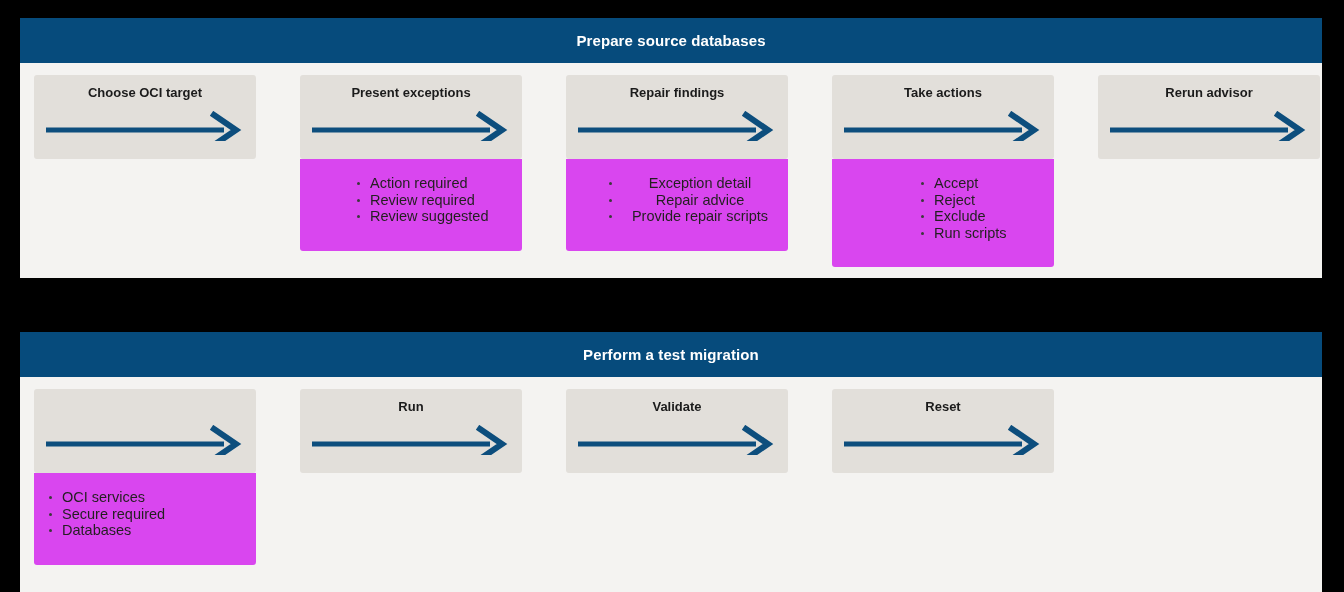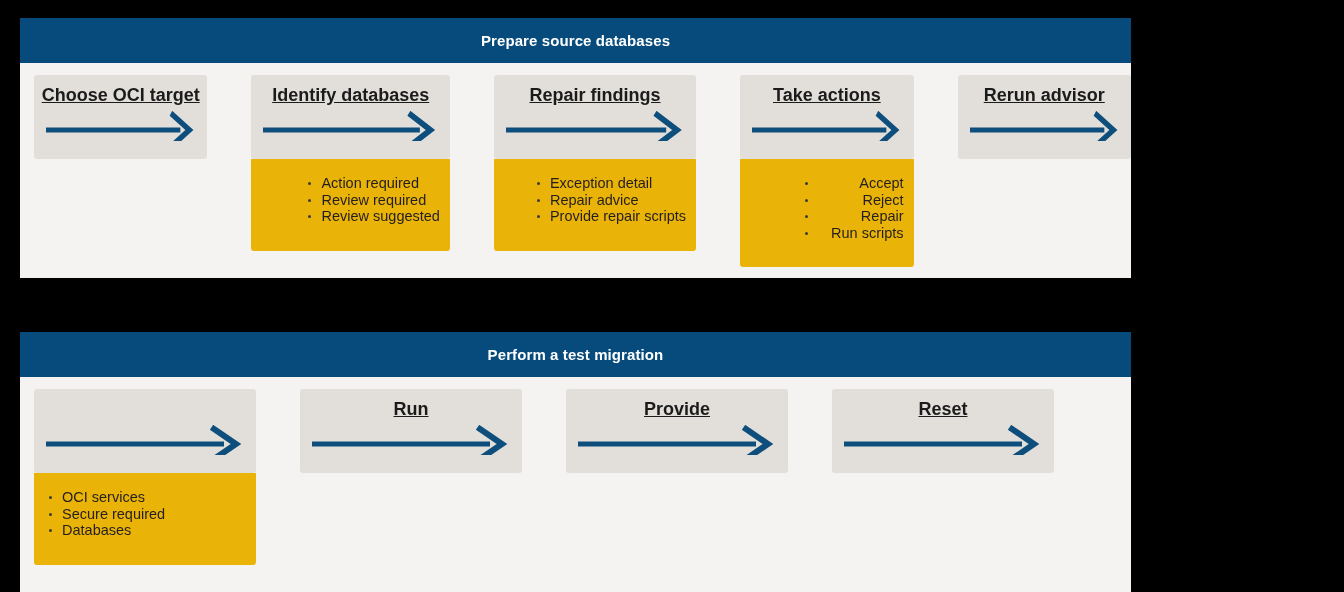--- a/index.html
+++ b/index.html
@@ -15,21 +15,21 @@
   #canvas {
     position: relative;
     width: 1344px;
     height: 592px;
     background: #000000;
   }
 
   .panel {
     position: absolute;
     left: 20px;
-    width: 1111px;
+    width: 1302px;
     background: #f4f3f1;
     overflow: hidden;
   }
 
   #panel-0 { top: 18px; height: 260px; }
   #panel-1 { top: 332px; height: 264px; }
 
   .panel-header {
     height: 45px;
     background: #064b7c;
@@ -61,40 +61,39 @@
     background: #e2dfda;
     border-radius: 3px;
     height: 84px;
     padding: 0;
     position: relative;
     box-sizing: border-box;
   }
 
   .step-title {
     text-align: center;
-    font-size: 18px;
+    font-size: 13px;
     font-weight: bold;
     color: #1b1b1b;
     padding-top: 11px;
     line-height: 1.1;
-    text-decoration: underline;
   }
 
   .arrow {
     position: absolute;
     left: 12px;
     right: 12px;
     bottom: 18px;
     height: 30px;
   }
 
   .arrow svg { display: block; width: 100%; height: 30px; }
 
   .bullets-card {
-    background: #eab308;
+    background: #d946ef;
     border-radius: 0 0 3px 3px;
     margin-top: 0;
     padding: 16px 10px 26px 10px;
     box-sizing: border-box;
   }
 
   .bullets {
     margin: 0;
     padding: 0;
     list-style: none;
@@ -113,23 +112,23 @@
     content: "";
     position: absolute;
     left: 5px;
     top: 7px;
     width: 3px;
     height: 3px;
     border-radius: 50%;
     background: #3a3a3a;
   }
 
-  .bullets-card.indent-1 { padding-left: 38px; }
+  .bullets-card.indent-1 { padding-left: 38px; text-align: center; }
   .bullets-card.indent-2 { padding-left: 52px; }
-  .bullets-card.indent-3 { padding-left: 60px; text-align: right; }
+  .bullets-card.indent-3 { padding-left: 84px; }
   .bullets-card.indent-4 { }
 </style>
 </head>
 <body>
 
 <div id="canvas">
 
   <section class="panel" id="panel-0">
     <div class="panel-header">
       <span>Prepare source databases</span>
@@ -143,21 +142,21 @@
             <svg viewBox="0 0 198 30" preserveAspectRatio="none">
               <line x1="0" y1="19" x2="178" y2="19" stroke="#0d4e7d" stroke-width="5"></line>
               <polyline points="168,4 190,19 168,34" fill="none" stroke="#0d4e7d" stroke-width="6" stroke-linecap="square" stroke-linejoin="miter"></polyline>
             </svg>
           </div>
         </div>
       </div>
 
       <div class="step">
         <div class="step-head">
-          <div class="step-title">Identify databases</div>
+          <div class="step-title">Present exceptions</div>
           <div class="arrow">
             <svg viewBox="0 0 198 30" preserveAspectRatio="none">
               <line x1="0" y1="19" x2="178" y2="19" stroke="#0d4e7d" stroke-width="5"></line>
               <polyline points="168,4 190,19 168,34" fill="none" stroke="#0d4e7d" stroke-width="6" stroke-linecap="square" stroke-linejoin="miter"></polyline>
             </svg>
           </div>
         </div>
         <div class="bullets-card indent-2">
           <ul class="bullets">
             <li>Action required</li>
@@ -193,21 +192,21 @@
             <svg viewBox="0 0 198 30" preserveAspectRatio="none">
               <line x1="0" y1="19" x2="178" y2="19" stroke="#0d4e7d" stroke-width="5"></line>
               <polyline points="168,4 190,19 168,34" fill="none" stroke="#0d4e7d" stroke-width="6" stroke-linecap="square" stroke-linejoin="miter"></polyline>
             </svg>
           </div>
         </div>
         <div class="bullets-card indent-3">
           <ul class="bullets">
             <li>Accept</li>
             <li>Reject</li>
-            <li>Repair</li>
+            <li>Exclude</li>
             <li>Run scripts</li>
           </ul>
         </div>
       </div>
 
       <div class="step">
         <div class="step-head">
           <div class="step-title">Rerun advisor</div>
           <div class="arrow">
             <svg viewBox="0 0 198 30" preserveAspectRatio="none">
@@ -252,21 +251,21 @@
             <svg viewBox="0 0 198 30" preserveAspectRatio="none">
               <line x1="0" y1="19" x2="178" y2="19" stroke="#0d4e7d" stroke-width="5"></line>
               <polyline points="168,4 190,19 168,34" fill="none" stroke="#0d4e7d" stroke-width="6" stroke-linecap="square" stroke-linejoin="miter"></polyline>
             </svg>
           </div>
         </div>
       </div>
 
       <div class="step">
         <div class="step-head">
-          <div class="step-title">Provide</div>
+          <div class="step-title">Validate</div>
           <div class="arrow">
             <svg viewBox="0 0 198 30" preserveAspectRatio="none">
               <line x1="0" y1="19" x2="178" y2="19" stroke="#0d4e7d" stroke-width="5"></line>
               <polyline points="168,4 190,19 168,34" fill="none" stroke="#0d4e7d" stroke-width="6" stroke-linecap="square" stroke-linejoin="miter"></polyline>
             </svg>
           </div>
         </div>
       </div>
 
       <div class="step">

